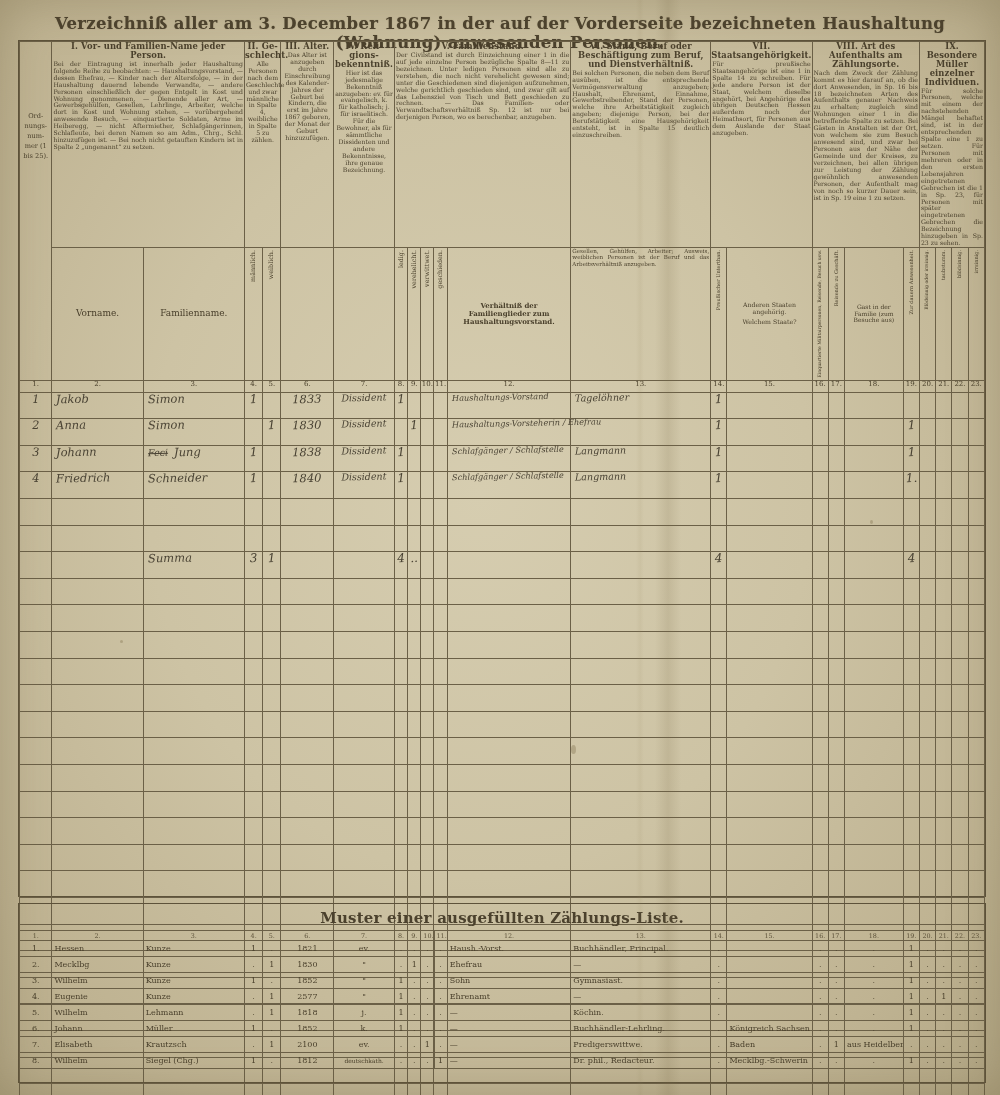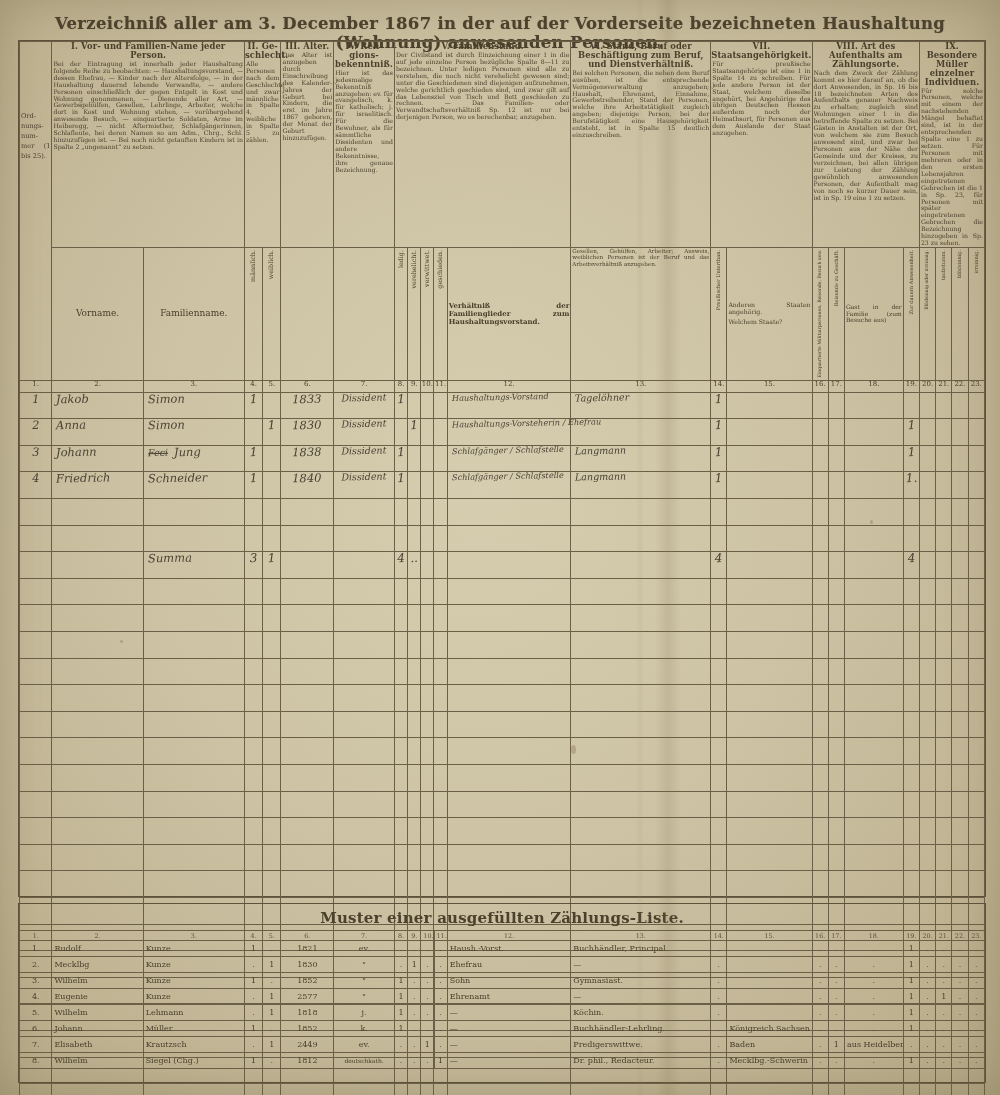--- a/index.html
+++ b/index.html
@@ -92,21 +92,21 @@
     letter-spacing: 0.1px;
   }
   .hdr-sub {
     display: block;
     font-size: 6.2px;
     line-height: 1.12;
     text-align: justify;
     hyphens: auto;
     padding: 0 1px;
   }
-  .hdr-sub.center { }
+  .hdr-sub.center { text-align: center; }
   .vert {
     writing-mode: vertical-rl;
     transform: rotate(180deg);
     white-space: nowrap;
     font-size: 6.4px;
     margin: 0 auto;
     display: block;
     padding: 2px 0;
   }
   .numrow td {
@@ -1174,21 +1174,21 @@
         <td>18.</td>
         <td>19.</td>
         <td>20.</td>
         <td>21.</td>
         <td>22.</td>
         <td>23.</td>
       </tr>
 
       <tr>
         <td class="c">1.</td>
-        <td>Rudolf</td>
+        <td>Hessen</td>
         <td>Kunze</td>
         <td class="c">1</td>
         <td class="c">.</td>
         <td class="c">1821</td>
         <td class="c">ev.</td>
         <td class="c">.</td>
         <td class="c">.</td>
         <td class="c">.</td>
         <td class="c">.</td>
         <td>Haush.-Vorst.</td>
@@ -1328,21 +1328,21 @@
         <td class="c">.</td>
         <td class="c">.</td>
         <td class="c">.</td>
       </tr>
       <tr>
         <td class="c">7.</td>
         <td>Elisabeth</td>
         <td>Krautzsch</td>
         <td class="c">.</td>
         <td class="c">1</td>
-        <td class="c">2449</td>
+        <td class="c">2100</td>
         <td class="c">ev.</td>
         <td class="c">.</td>
         <td class="c">.</td>
         <td class="c">1</td>
         <td class="c">.</td>
         <td>—</td>
         <td>Predigerswittwe.</td>
         <td class="c">.</td>
         <td>Baden</td>
         <td class="c">.</td>

